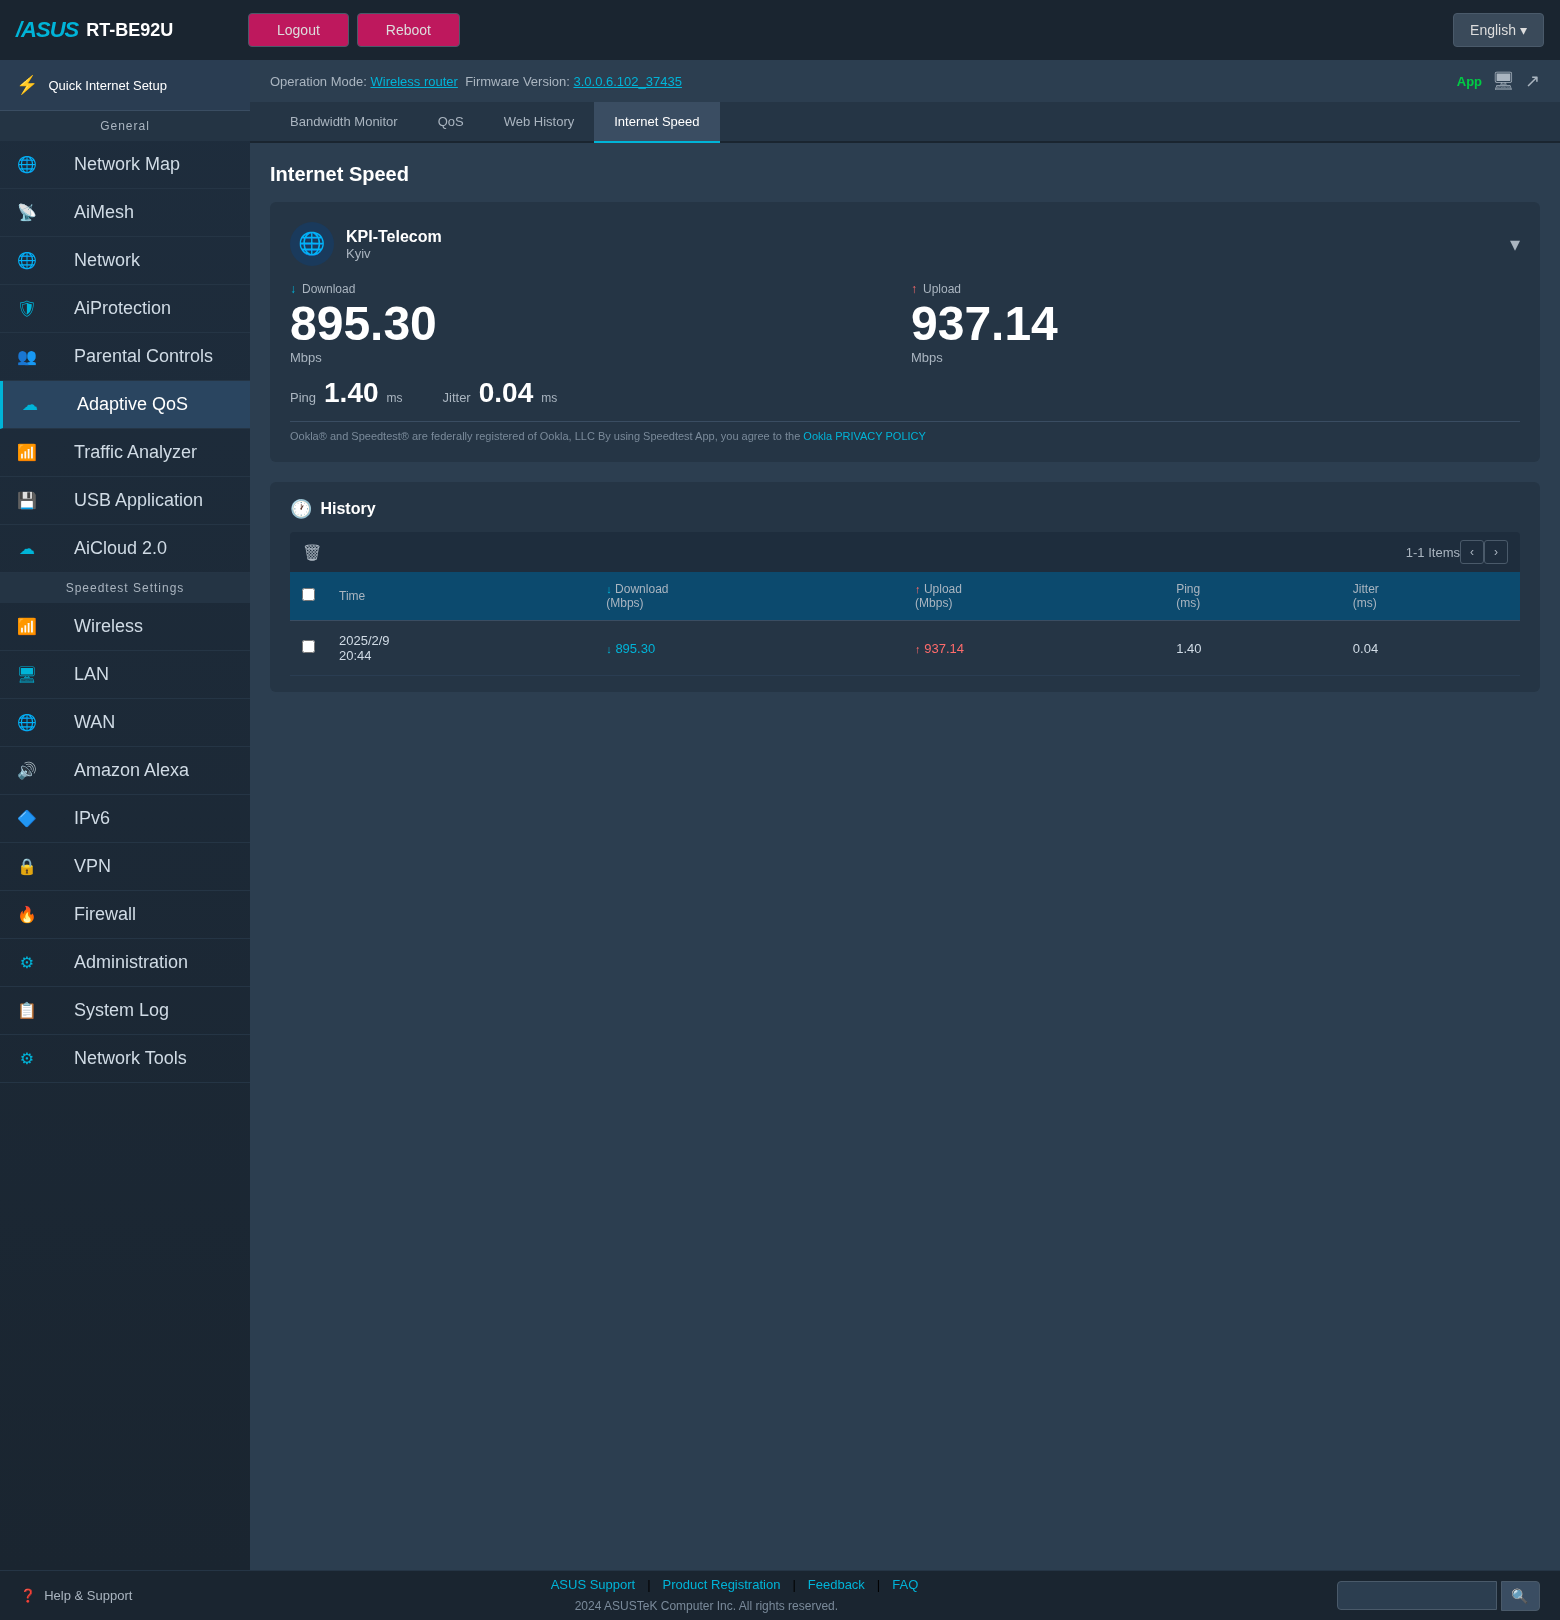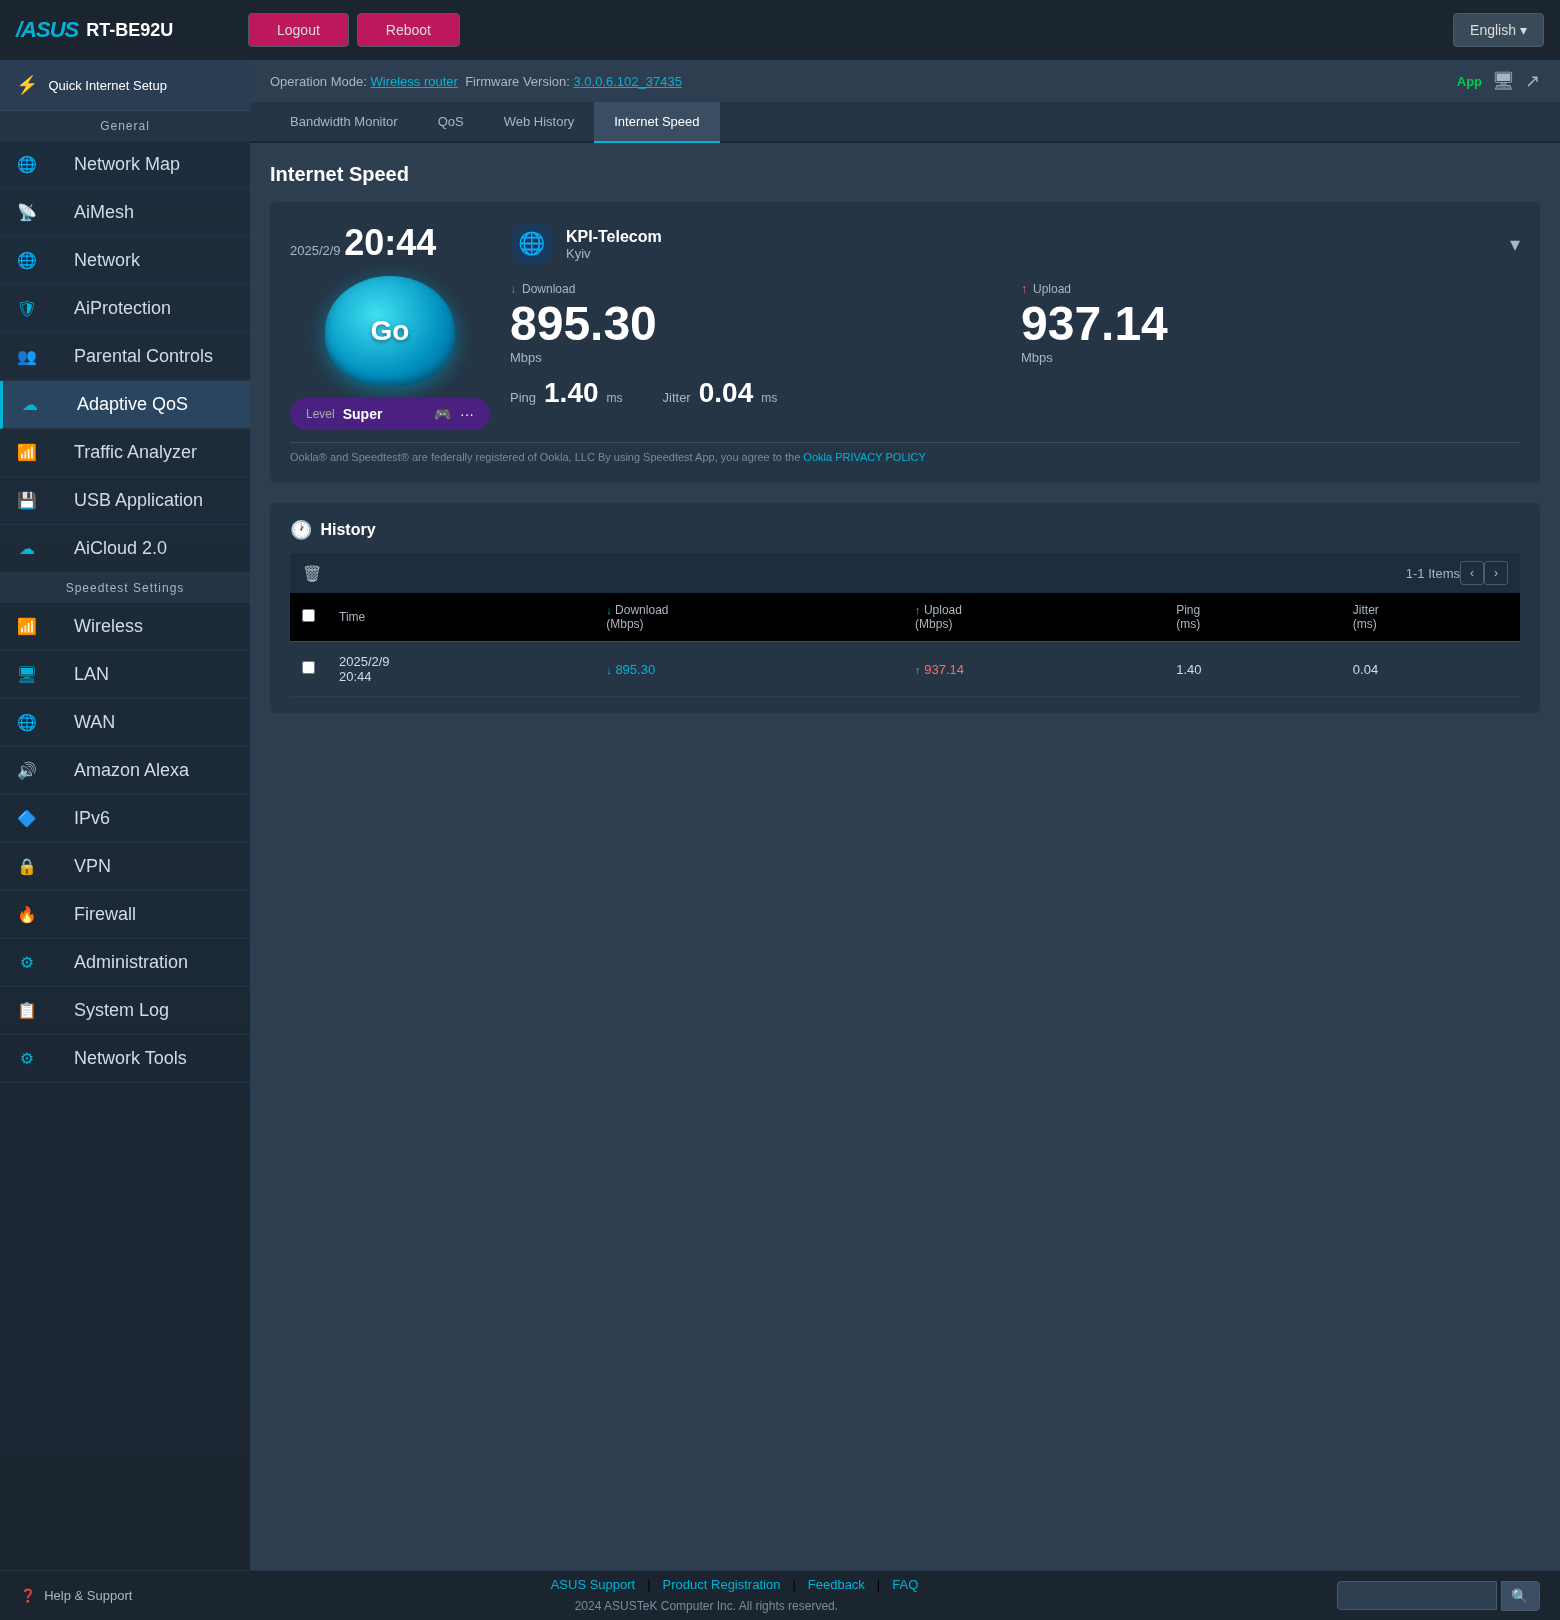--- a/index.html
+++ b/index.html
@@ -359,21 +359,21 @@
       align-items: center;
       justify-content: center;
       font-size: 12px;
     }
 
     .history-table {
       width: 100%;
       border-collapse: collapse;
     }
     .history-table thead tr {
-      background: #000000;
+      background: #0c4a6e;
     }
     .history-table th {
       padding: 10px 12px;
       text-align: left;
       color: #aab5c0;
       font-size: 12px;
       font-weight: normal;
       border-bottom: 1px solid #3a4d62;
     }
     .history-table td {
@@ -574,35 +574,20 @@
         <span>Internet Speed</span>
       </div>
     </div>
 
     <div class="main-content">
       <div class="section-title">Internet Speed</div>
 
       <div class="speed-panel">
         <div class="speed-top">
 
-          <div class="speed-left">
-            <div class="datetime">
-              <span>2025/2/9</span>
-              <span class="time">20:44</span>
-            </div>
-            <div class="go-button">
-              <span class="go-text">Go</span>
-            </div>
-            <div class="level-bar">
-              <span class="level-label">Level</span>
-              <span class="level-value">Super</span>
-              <span class="level-icon">🎮</span>
-              <span class="level-dots">···</span>
-            </div>
-          </div>
 
           <div class="speed-right">
             <div class="server-selector">
               <div class="globe-icon">🌐</div>
               <div class="server-info">
                 <div class="server-name">KPI-Telecom</div>
                 <div class="server-city">Kyiv</div>
               </div>
               <span class="dropdown-btn">▾</span>
             </div>

